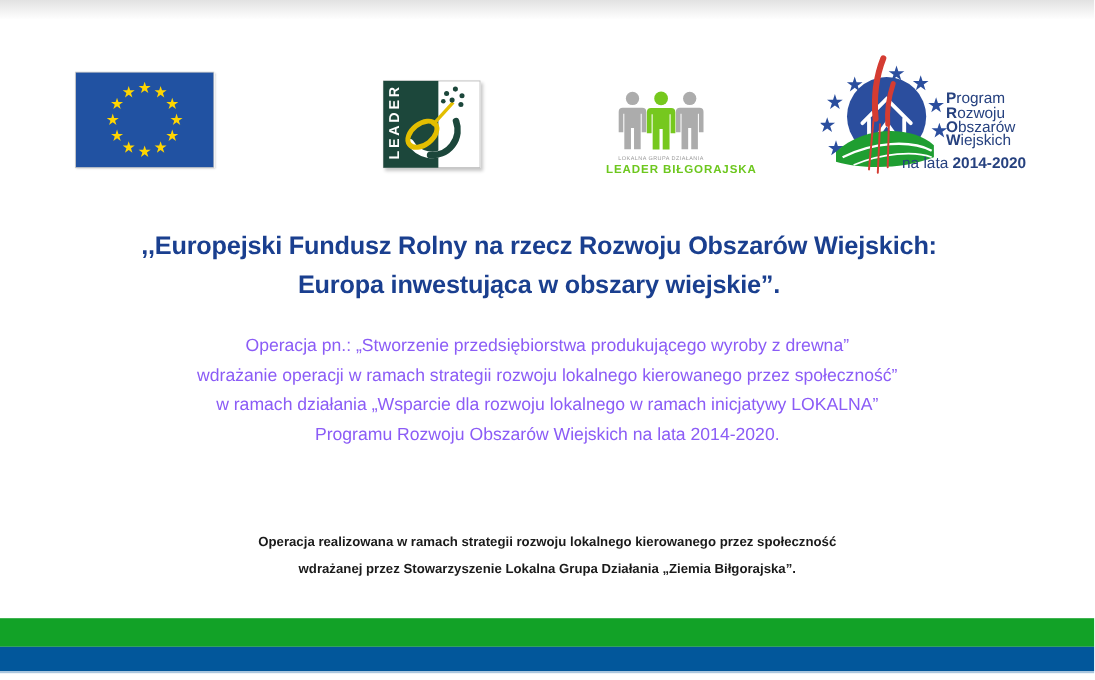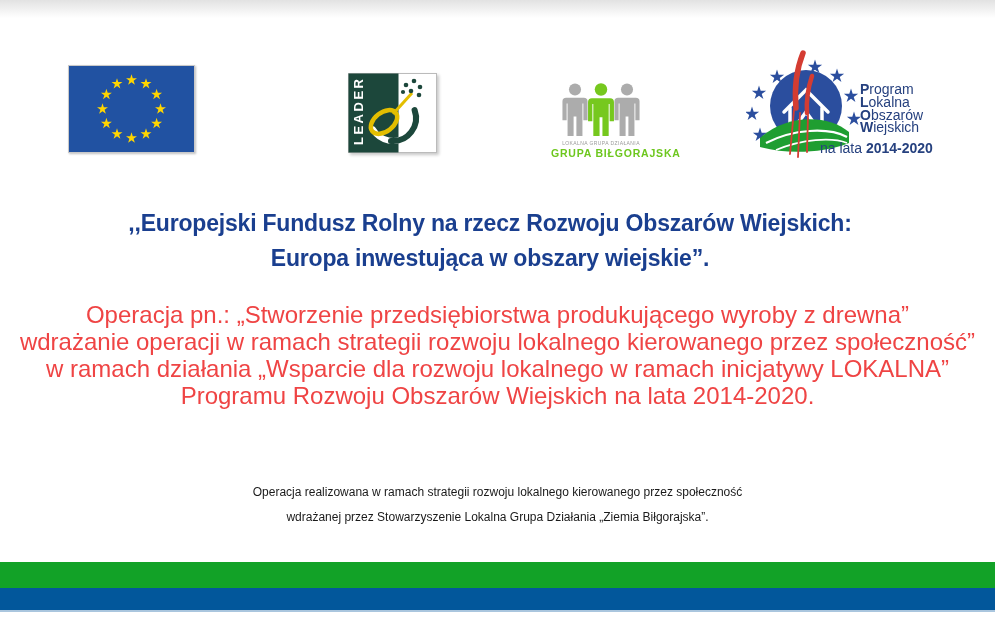--- a/index.html
+++ b/index.html
@@ -20,23 +20,23 @@
   .prow-emblem{position:absolute;left:0;top:0;}
   .prow-text{position:absolute;left:114px;top:37px;font-size:14px;line-height:12.8px;
     color:#26417f;font-weight:400;}
   .prow-text > div::first-letter{font-weight:800;}
   .prow-years{position:absolute;left:74px;top:94px;font-size:14px;color:#26417f;white-space:nowrap;}
   .prow-years .yr{font-weight:700;}
   
   .heading{position:absolute;left:0;top:206px;width:980px;text-align:center;
     color:#1a3f8f;font-size:23px;font-weight:bold;line-height:35px;letter-spacing:-.2px;}
   .body-text{position:absolute;left:0;top:301px;width:995px;text-align:center;
-    color:#ef4444;font-size:24px;font-weight:400;line-height:27px;}
+    color:#8b5cf6;font-size:16px;font-weight:400;line-height:27px;}
   .footnote{position:absolute;left:0;top:480px;width:995px;text-align:center;
-    color:#1a1a1a;font-size:12px;font-weight:400;line-height:25px;}
+    color:#1a1a1a;font-size:12px;font-weight:700;line-height:25px;}
   
   .bar-green{position:absolute;left:0;top:562px;width:995px;height:26px;background:#12a227;}
   .bar-blue{position:absolute;left:0;top:588px;width:995px;height:22px;background:#02579b;}
   .bar-light{position:absolute;left:0;top:610px;width:995px;height:2px;background:#aac6de;}
 </style>
 </head>
 <body>
 
 <div class="page">
 
@@ -91,21 +91,21 @@
         <g id="person">
           <circle cx="0" cy="0" r="6.5"></circle>
           <path d="M-13.5,13 Q-13.5,9 -9.5,9 L9.5,9 Q13.5,9 13.5,13 L13.5,33 L9,33 L9,15 L8,15 L8,50 L1.5,50 L1.5,29 L-1.5,29 L-1.5,50 L-8,50 L-8,15 L-9,15 L-9,33 L-13.5,33 Z"></path>
         </g>
       </defs>
       <use href="#person" transform="translate(24,7.5) scale(0.93)" fill="#acacac"></use>
       <use href="#person" transform="translate(76,7.5) scale(0.93)" fill="#acacac"></use>
       <use href="#person" transform="translate(50,7.5) scale(0.96)" fill="#76c81e"></use>
     </svg>
     <div class="lgd-small">LOKALNA GRUPA DZIAŁANIA</div>
-    <div class="lgd-big">GRUPA BIŁGORAJSKA</div>
+    <div class="lgd-big">LEADER BIŁGORAJSKA</div>
   </div>
 
   <div class="logo prow-logo">
     <svg class="prow-emblem" width="115" height="115" viewBox="0 0 115 115">
       <defs>
         <path id="star5b" d="M0,-5 L1.12,-1.55 L4.76,-1.55 L1.82,0.59 L2.94,4.05 L0,1.91 L-2.94,4.05 L-1.82,0.59 L-4.76,-1.55 L-1.12,-1.55 Z"></path>
       </defs>
       <g fill="#2b4e9e">
         <use href="#star5b" transform="translate(31,31) scale(1.5)"></use>
         <use href="#star5b" transform="translate(69,21) scale(1.5)"></use>
@@ -129,21 +129,21 @@
       <g stroke="#d43c32" fill="none" stroke-linecap="round">
         <path d="M57,7 C51,22 48,40 50,62" stroke-width="5.5"></path>
         <path d="M66,30 C62,42 60,52 61,67" stroke-width="4.5"></path>
         <line x1="48" y1="64" x2="44" y2="108" stroke-width="1.8"></line>
         <line x1="54" y1="67" x2="52" y2="111" stroke-width="1.8"></line>
         <line x1="62" y1="69" x2="61" y2="106" stroke-width="1.8"></line>
       </g>
     </svg>
     <div class="prow-text">
         <div>Program</div>
-        <div>Lokalna</div>
+        <div>Rozwoju</div>
         <div>Obszarów</div>
         <div>Wiejskich</div>
       </div>
     <div class="prow-years"><span>na lata </span><span class="yr">2014-2020</span></div>
   </div>
 
   <div class="heading">
       <div>,,Europejski Fundusz Rolny na rzecz Rozwoju Obszarów Wiejskich:</div>
       <div>Europa inwestująca w obszary wiejskie”.</div>
     </div>

